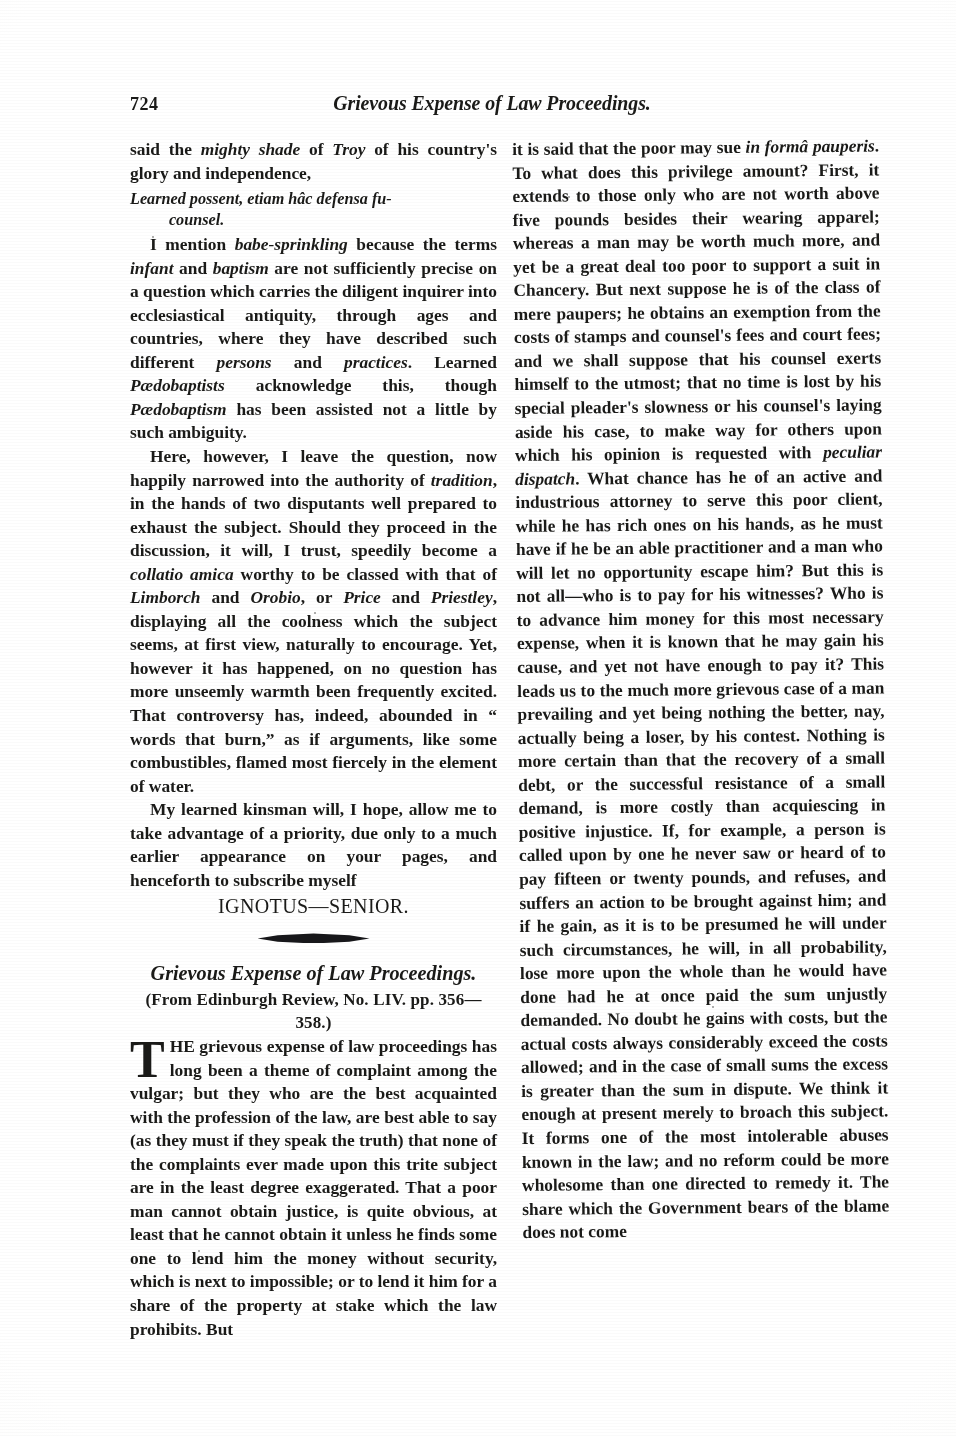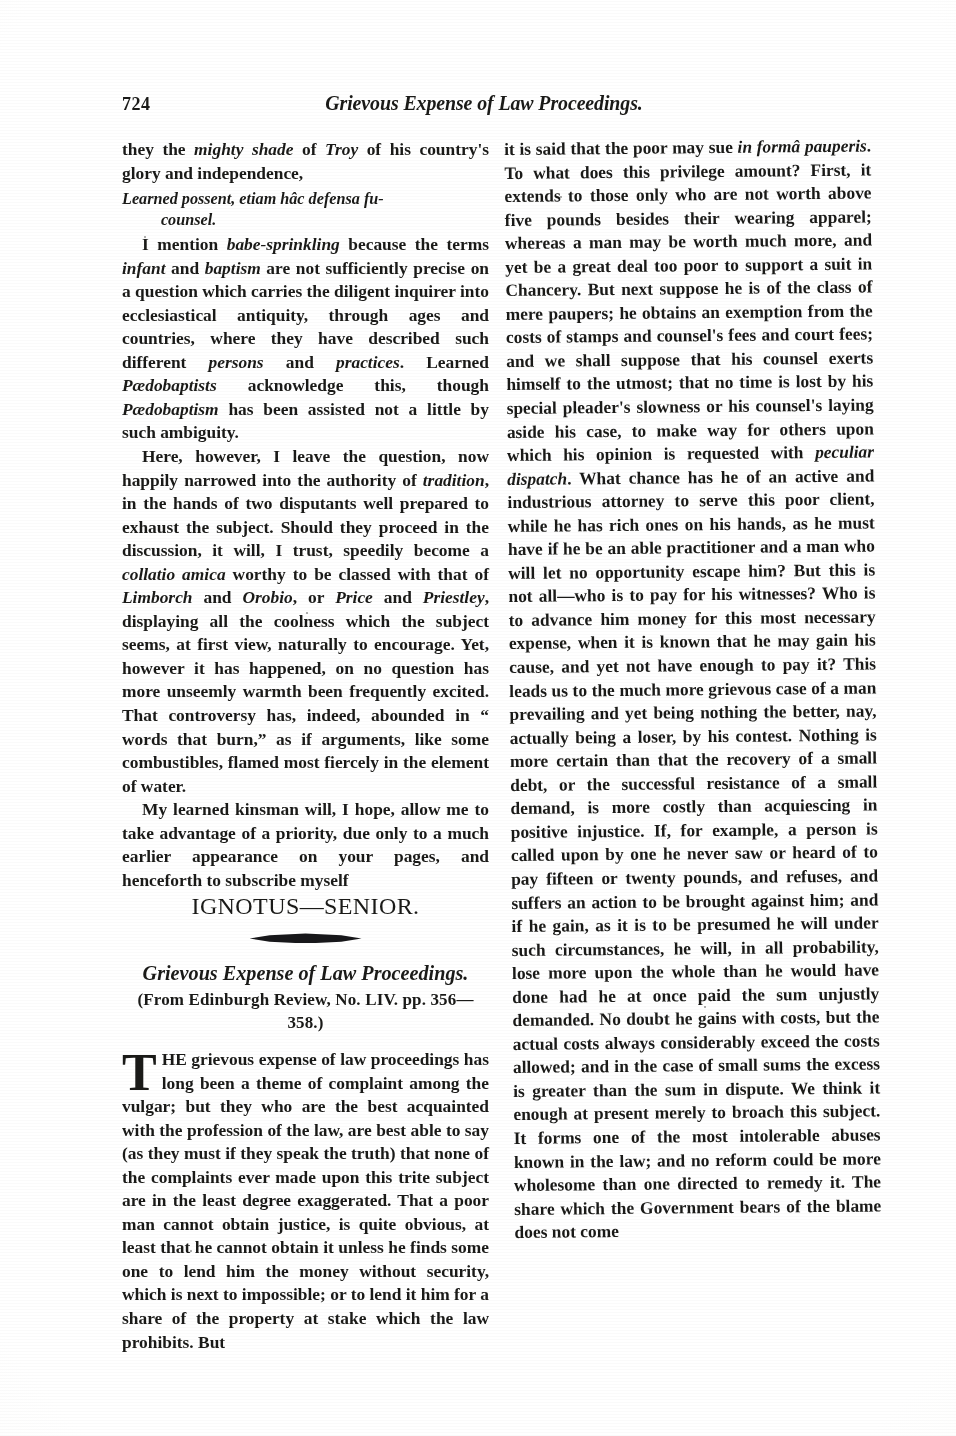--- a/index.html
+++ b/index.html
@@ -30,21 +30,21 @@
     inset: 0;
     pointer-events: none;
     opacity: .035;
     background-image:
       repeating-linear-gradient(0deg, rgba(0,0,0,.5) 0 1px, rgba(0,0,0,0) 1px 3px);
     mix-blend-mode: multiply;
   }
 
   .page {
     position: absolute;
-    left: 4px; top: 0;
+    left: 12px; top: 0;
     width: 884px; height: 1436px;
   }
 
   
   .running-head {
     position: absolute;
     left: 118px;
     top: 92px;
     width: 724px;
     height: 26px;
@@ -113,21 +113,21 @@
     border-bottom: 2.4px solid #17171a;
     vertical-align: .26em;
     margin: 0 2px;
   }
   .verse-line2 { text-indent: 0; }
   .verse-line3 { text-indent: 2.4em; }
 
   
   .signature {
     text-align: center;
-    font-size: 24px;
+    font-size: 20px;
     font-weight: 400;
     letter-spacing: .4px;
     margin-top: 3px;
     text-indent: 0;
     font-family: "Liberation Serif", "DejaVu Serif", serif;
   }
 
   
   .ornament {
     margin: 14px auto 16px auto;
@@ -155,21 +155,21 @@
     margin-bottom: 2px;
     text-indent: 0;
     transform: scaleX(.985);
   }
   .art-source {
     text-align: center;
     font-size: 17px;
     line-height: 23px;
     font-weight: 600;
     letter-spacing: .15px;
-    margin-bottom: 14px;
+    margin-bottom: 1px;
     text-indent: 0;
   }
 
   
   p.dropcap-para { text-indent: 0; }
   .dropcap {
     float: left;
     font-size: 52px;
     line-height: 44px;
     font-weight: 700;
@@ -194,21 +194,21 @@
 
 <div class="page">
 
   <div class="running-head">
     <div class="folio">724</div>
     <div class="head-title">Grievous Expense of Law Proceedings.</div>
   </div>
 
   <div class="col col-left">
 
-    <p class="noindent"><span>they the </span><i>mighty shade</i><span> of </span><i>Troy</i><span> of his country's glory and independence,</span></p>
+    <p class="noindent"><span>said the </span><i>mighty shade</i><span> of </span><i>Troy</i><span> of his country's glory and independence,</span></p>
 
     <div class="verse">
       <div class="verse-line2">Learned possent, etiam hâc defensa fu-</div>
       <div class="verse-line3">counsel.</div>
     </div>
 
     <p><span>I mention </span><i>babe-sprinkling</i><span> because the terms </span><i>infant</i><span> and </span><i>baptism</i><span> are not sufficiently precise on a question which carries the diligent inquirer into ecclesiastical antiquity, through ages and countries, where they have described such different </span><i>persons</i><span> and </span><i>practices</i><span>. Learned </span><i>Pædobaptists</i><span> acknowledge this, though </span><i>Pædobaptism</i><span> has been assisted not a little by such ambiguity.</span></p>
 
     <p><span>Here, however, I leave the question, now happily narrowed into the authority of </span><i>tradition</i><span>, in the hands of two disputants well prepared to exhaust the subject. Should they proceed in the discussion, it will, I trust, speedily become a </span><i>collatio amica</i><span> worthy to be classed with that of </span><i>Limborch</i><span> and </span><i>Orobio</i><span>, or </span><i>Price</i><span> and </span><i>Priestley</i><span>, displaying all the coolness which the subject seems, at first view, naturally to encourage. Yet, however it has happened, on no question has more unseemly warmth been frequently excited. That controversy has, indeed, abounded in “ words that burn,” as if arguments, like some combustibles, flamed most fiercely in the element of water.</span></p>
 

